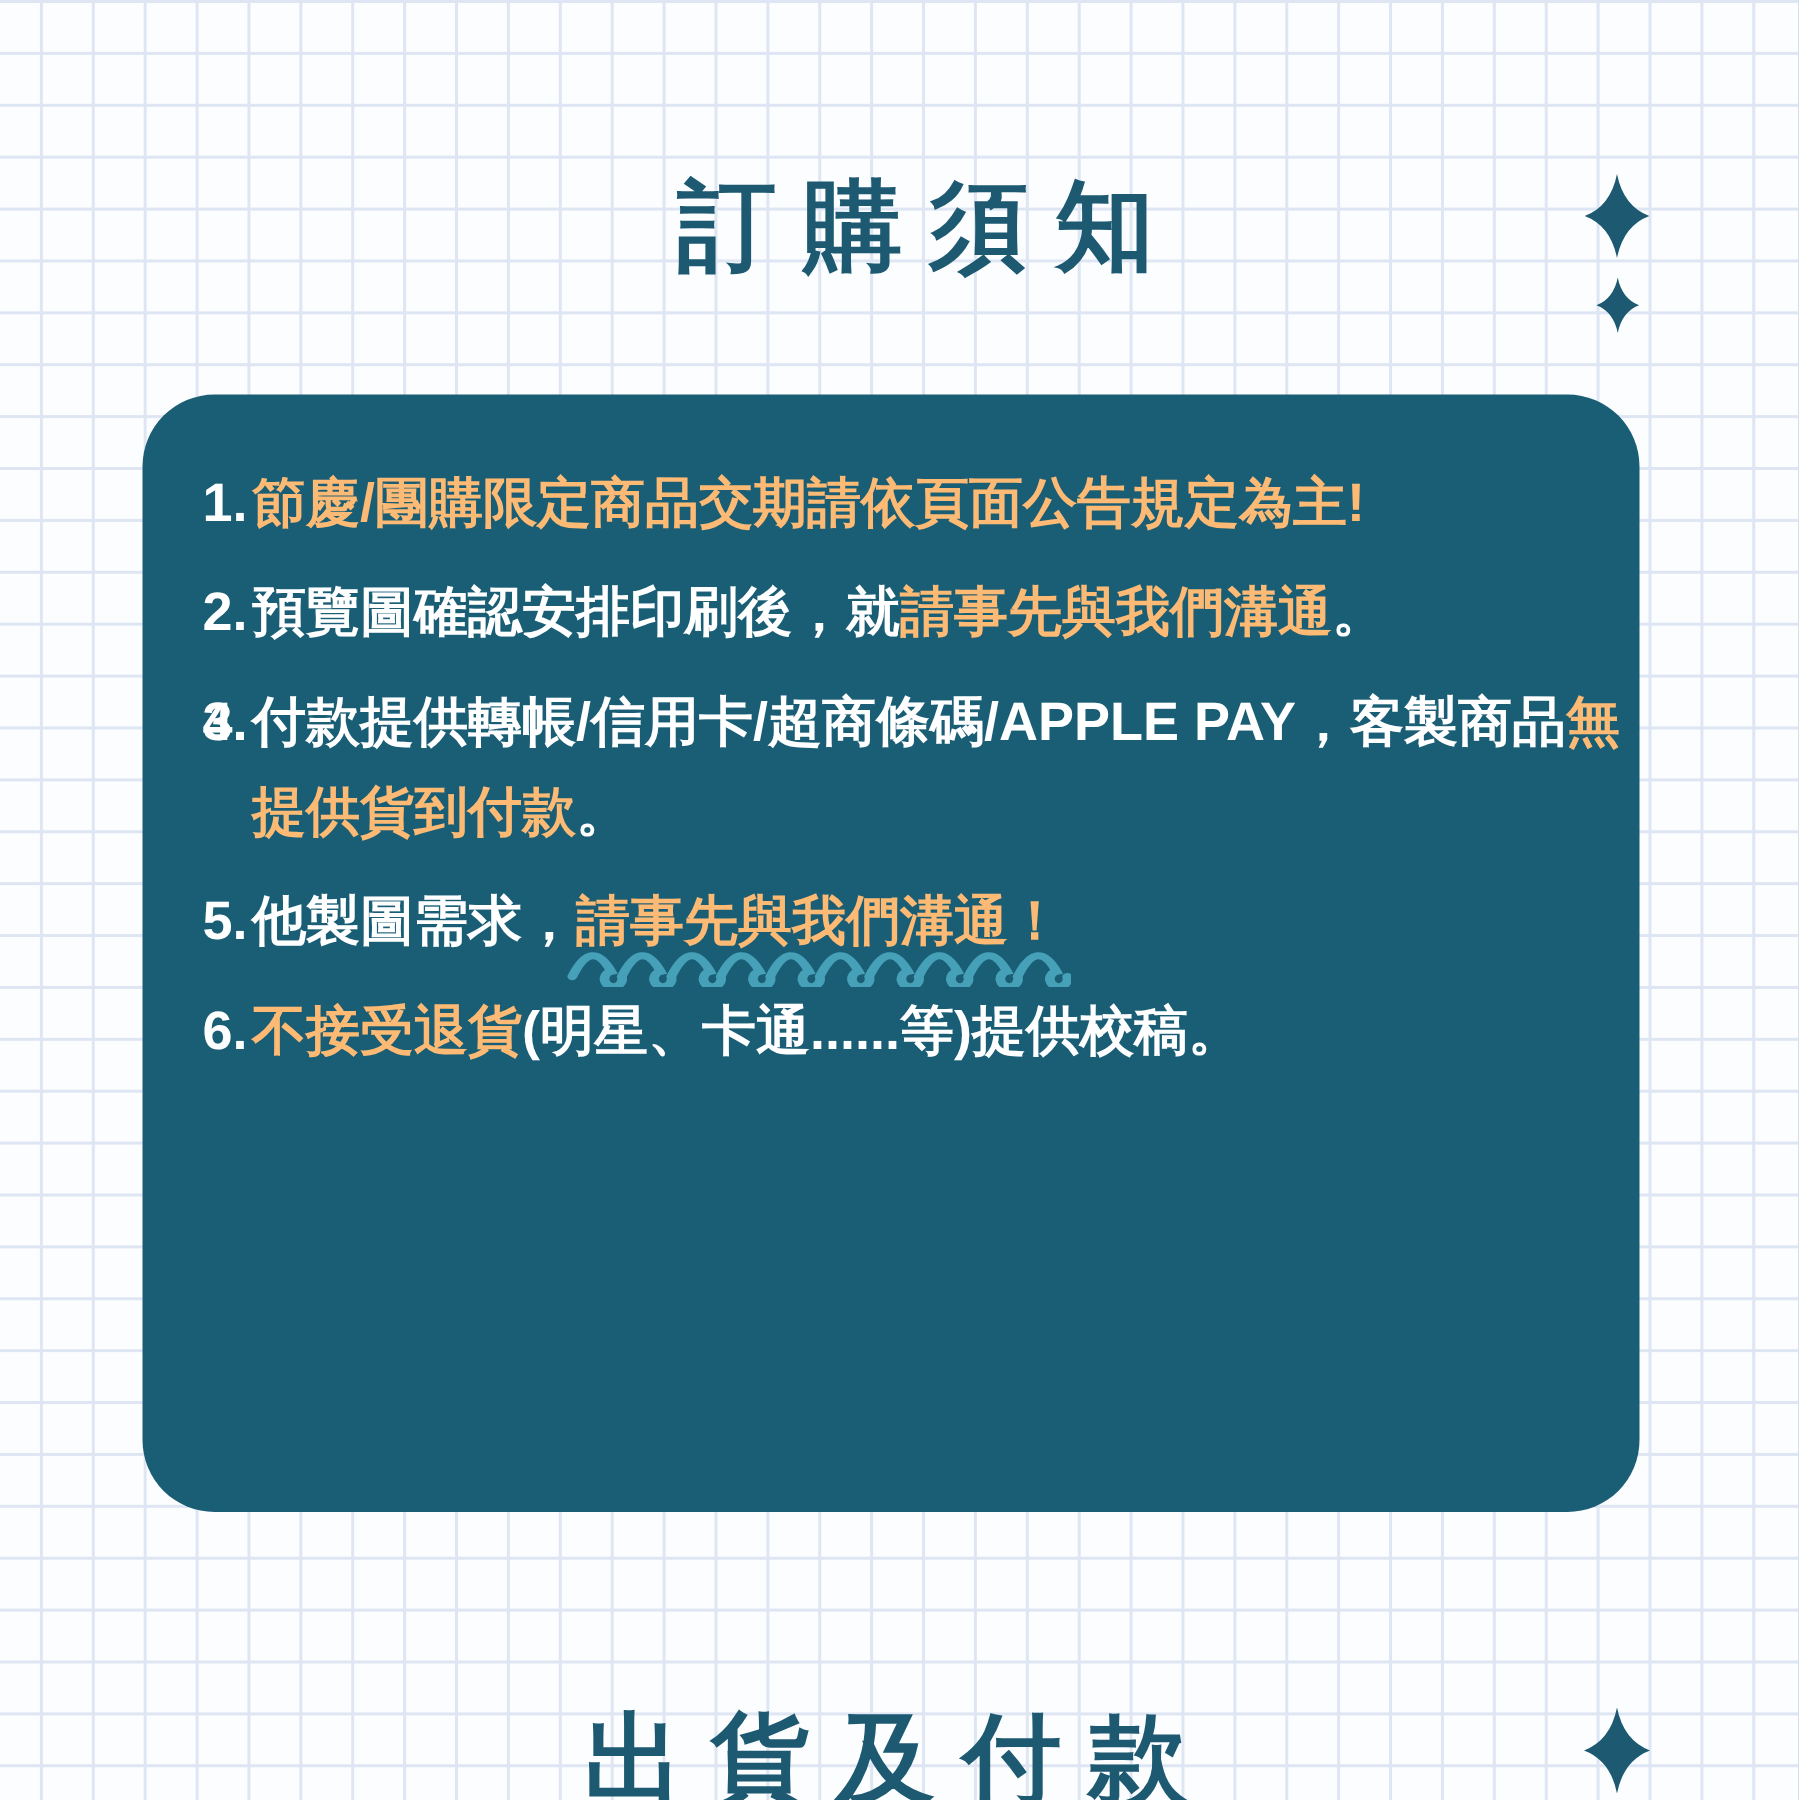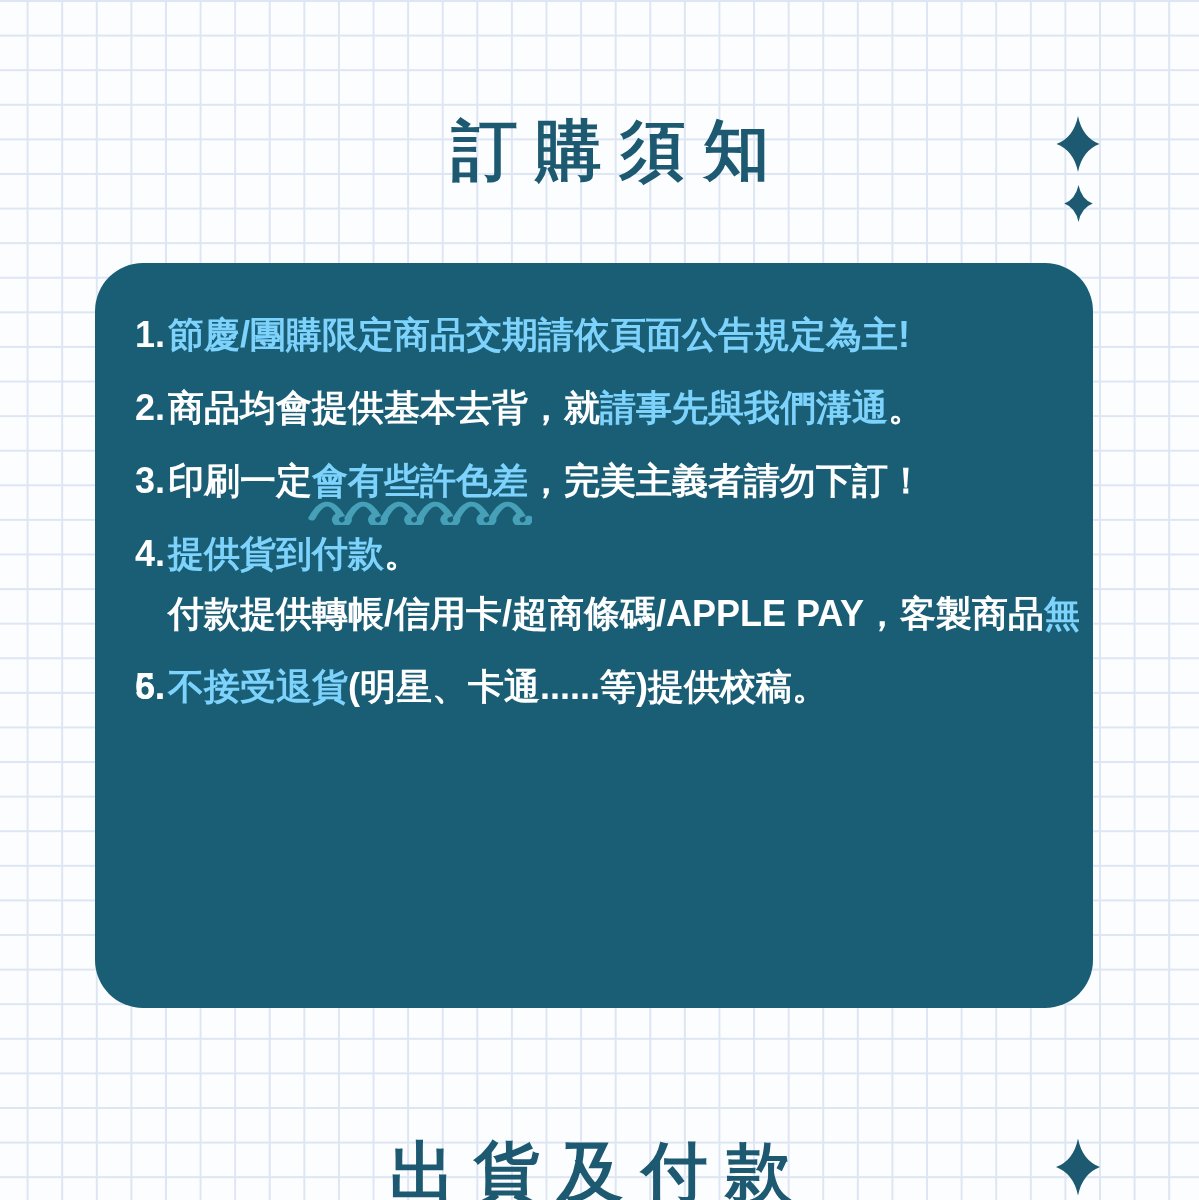--- a/index.html
+++ b/index.html
@@ -46,21 +46,21 @@
     font-size:36px;
     font-weight:700;
     color:#ffffff;
   }
   .notice-item .num{
     position:absolute;left:0;top:0;
     line-height:60px;
     font-weight:700;
   }
   .line{line-height:60px;white-space:nowrap;}
-  .y{color:#7dd3fc;}
+  .y{color:#fdba74;}
   .u{position:relative;display:inline-block;}
   .u svg.loops{
     position:absolute;left:-2%;bottom:-14px;
     width:104%;height:26px;
     pointer-events:none;
   }
   .u svg.loops.shift{left:10%;}
 </style>
 </head>
 <body>
@@ -83,45 +83,45 @@
     <div class="notice-item">
       <span class="num">1.</span>
       <div class="line">
         <span class="y">節慶/團購限定商品交期請依頁面公告規定為主!</span>
       </div>
     </div>
 
     <div class="notice-item">
       <span class="num">2.</span>
       <div class="line">
-        <span>商品均會提供基本去背，就</span><span class="y">請事先與我們溝通</span><span>。</span>
+        <span>預覽圖確認安排印刷後，就</span><span class="y">請事先與我們溝通</span><span>。</span>
       </div>
     </div>
 
     <div class="notice-item">
       <span class="num">3.</span>
-      <div class="line">
-        <span>印刷一定</span><span class="y u"><span>會有些許色差</span><svg class="loops" viewBox="0 0 174 30" preserveAspectRatio="none">
-              <path d="M3 22 q11 -30 22 -4 a5 6 0 1 0 6 4 q11 -30 22 -4 a5 6 0 1 0 6 4 q11 -30 22 -4 a5 6 0 1 0 6 4 q11 -30 22 -4 a5 6 0 1 0 6 4 q11 -30 22 -4 a5 6 0 1 0 6 4 q11 -30 22 -4 a5 6 0 1 0 6 4" fill="none" stroke="#45a0b8" stroke-width="5.5" stroke-linecap="round"></path>
-            </svg></span><span>，完美主義者請勿下訂！</span>
-      </div>
     </div>
 
     <div class="notice-item">
       <span class="num">4.</span>
       <div class="line">
-        <span class="y">提供貨到付款</span><span>。</span>
+        <span>付款提供轉帳/信用卡/超商條碼/APPLE PAY，客製商品</span><span class="y">無</span>
       </div>
       <div class="line">
-        <span>付款提供轉帳/信用卡/超商條碼/APPLE PAY，客製商品</span><span class="y">無</span>
+        <span class="y">提供貨到付款</span><span>。</span>
       </div>
     </div>
 
     <div class="notice-item">
       <span class="num">5.</span>
+      <div class="line">
+        <span>他製圖需求，</span><span class="y u"><span>請事先與我們溝通！</span><svg class="loops" viewBox="0 0 286 30" preserveAspectRatio="none">
+              <path d="M3 22 q11 -30 22 -4 a5 6 0 1 0 6 4 q11 -30 22 -4 a5 6 0 1 0 6 4 q11 -30 22 -4 a5 6 0 1 0 6 4 q11 -30 22 -4 a5 6 0 1 0 6 4 q11 -30 22 -4 a5 6 0 1 0 6 4 q11 -30 22 -4 a5 6 0 1 0 6 4 q11 -30 22 -4 a5 6 0 1 0 6 4 q11 -30 22 -4 a5 6 0 1 0 6 4 q11 -30 22 -4 a5 6 0 1 0 6 4 q11 -30 22 -4 a5 6 0 1 0 6 4" fill="none" stroke="#45a0b8" stroke-width="5.5" stroke-linecap="round"></path>
+            </svg></span>
+      </div>
     </div>
 
     <div class="notice-item">
       <span class="num">6.</span>
       <div class="line">
         <span class="y">不接受退貨</span><span>(明星、卡通......等)提供校稿。</span>
       </div>
     </div>
 
   </section>

